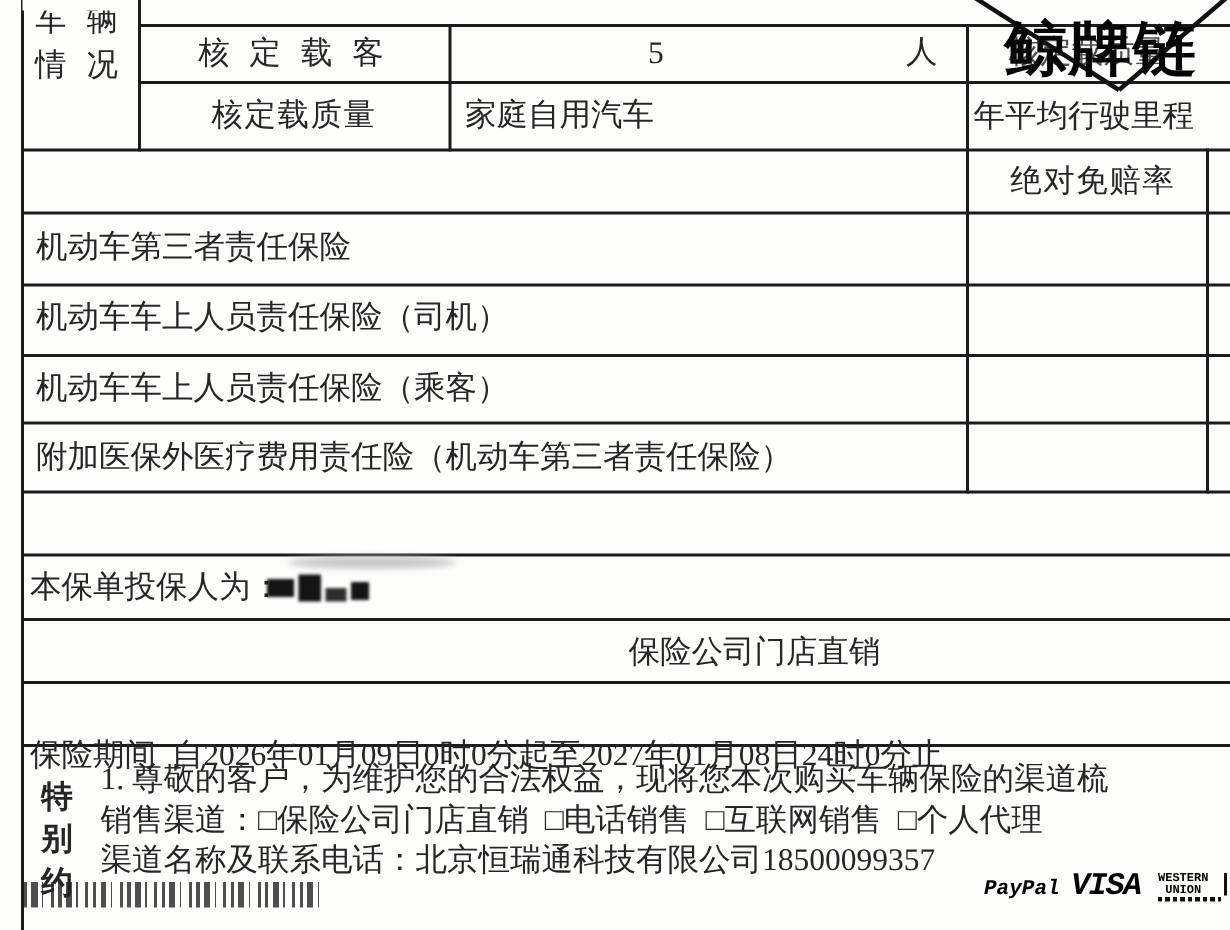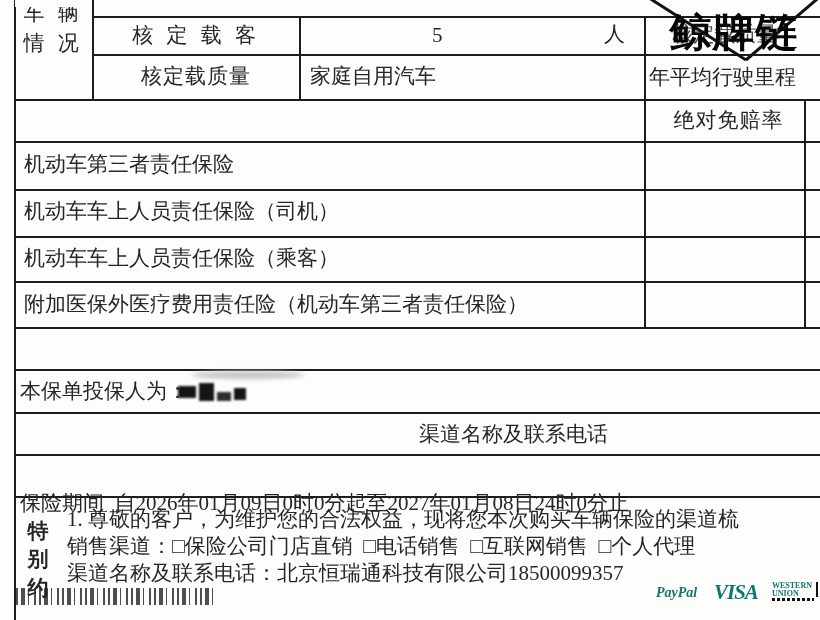--- a/index.html
+++ b/index.html
@@ -21,21 +21,21 @@
     color:#050505;transform:scaleY(.95);z-index:60;
   }
   .barcode{
     position:absolute;left:16px;top:588px;width:198px;height:17px;z-index:40;opacity:.8;
     background:repeating-linear-gradient(90deg,
       #222 0 2px,transparent 2px 5px,
       #222 5px 9px,transparent 9px 12px,
       #222 12px 13px,transparent 13px 18px,
       #222 18px 20px,transparent 20px 23px);
   }
-  .logo{position:absolute;font-family:Liberation Serif, serif;color:#0f766e;z-index:50;}
+  .logo{position:absolute;font-family:Liberation Mono, monospace;color:#000000;z-index:50;}
   .redact{position:absolute;left:178px;top:383px;width:68px;height:20px;filter:blur(1px);z-index:30;}
   .redact span{position:absolute;background:#141414;display:block;}
   .smudge{position:absolute;left:192px;top:371px;width:112px;height:8px;background:#c6c6c6;border-radius:50%;filter:blur(2px);z-index:25;}
   .cliptop{position:absolute;left:15px;top:0;width:76px;height:7px;background:#fdfdfc;z-index:35;}
   .diag{position:absolute;left:630px;top:0;width:190px;height:66px;z-index:55;}
   .wu-sub{position:absolute;left:772px;top:598px;width:42px;height:3px;z-index:50;
     background:repeating-linear-gradient(90deg,#111 0 3px,transparent 3px 5px);}
   .wu-bar{position:absolute;left:816px;top:582px;width:2px;height:15px;background:#111;z-index:50;}
 </style>
 </head>
@@ -85,39 +85,39 @@
 
   <div class="t" style="left:20px;top:380px">本保单投保人为：</div>
   <div class="smudge"></div>
   <div class="redact">
     <span style="left:0;top:3px;width:18px;height:12px"></span>
     <span style="left:21px;top:0;width:15px;height:18px"></span>
     <span style="left:39px;top:9px;width:14px;height:9px;background:#2e2e2e"></span>
     <span style="left:56px;top:5px;width:12px;height:12px"></span>
   </div>
 
-  <div class="t" style="left:419px;top:423px">渠道名称及联系电话</div>
+  <div class="t" style="left:419px;top:423px">保险公司门店直销</div>
 
   <div class="t" style="left:20px;top:492px">保险期间  自2026年01月09日0时0分起至2027年01月08日24时0分止</div>
 
   <div class="t tc" style="left:24px;top:520px;width:28px;font-weight:600">特</div>
   <div class="t tc" style="left:24px;top:548px;width:28px;font-weight:600">别</div>
   <div class="t tc" style="left:24px;top:577px;width:28px;font-weight:600">约</div>
 
   <div class="t" style="left:67px;top:508px">1. 尊敬的客户，为维护您的合法权益，现将您本次购买车辆保险的渠道梳</div>
   <div class="t" style="left:67px;top:535px">销售渠道：□保险公司门店直销  □电话销售  □互联网销售  □个人代理</div>
   <div class="t" style="left:67px;top:562px">渠道名称及联系电话：北京恒瑞通科技有限公司18500099357</div>
 
   <div class="barcode"></div>
 
   <div class="logo" style="left:656px;top:585px;font-size:14px;font-weight:800;font-style:italic">PayPal</div>
   <div class="logo" style="left:714px;top:580px;font-size:21px;font-weight:900;font-style:italic;letter-spacing:-1px">VISA</div>
   <div class="logo" style="left:772px;top:582px;font-size:8px;font-weight:900;line-height:8px;letter-spacing:0">
     <div>WESTERN</div>
-    <div style="text-align:left">UNION</div>
+    <div style="text-align:center">UNION</div>
   </div>
   <div class="wu-sub"></div>
   <div class="wu-bar"></div>
 
   <div class="wm">鲸牌链</div>
 
   <svg class="diag" viewBox="0 0 190 66">
     <line x1="16" y1="-4" x2="116" y2="60" stroke="#111" stroke-width="3"></line>
     <line x1="193" y1="-6" x2="116" y2="60" stroke="#111" stroke-width="3"></line>
   </svg>

